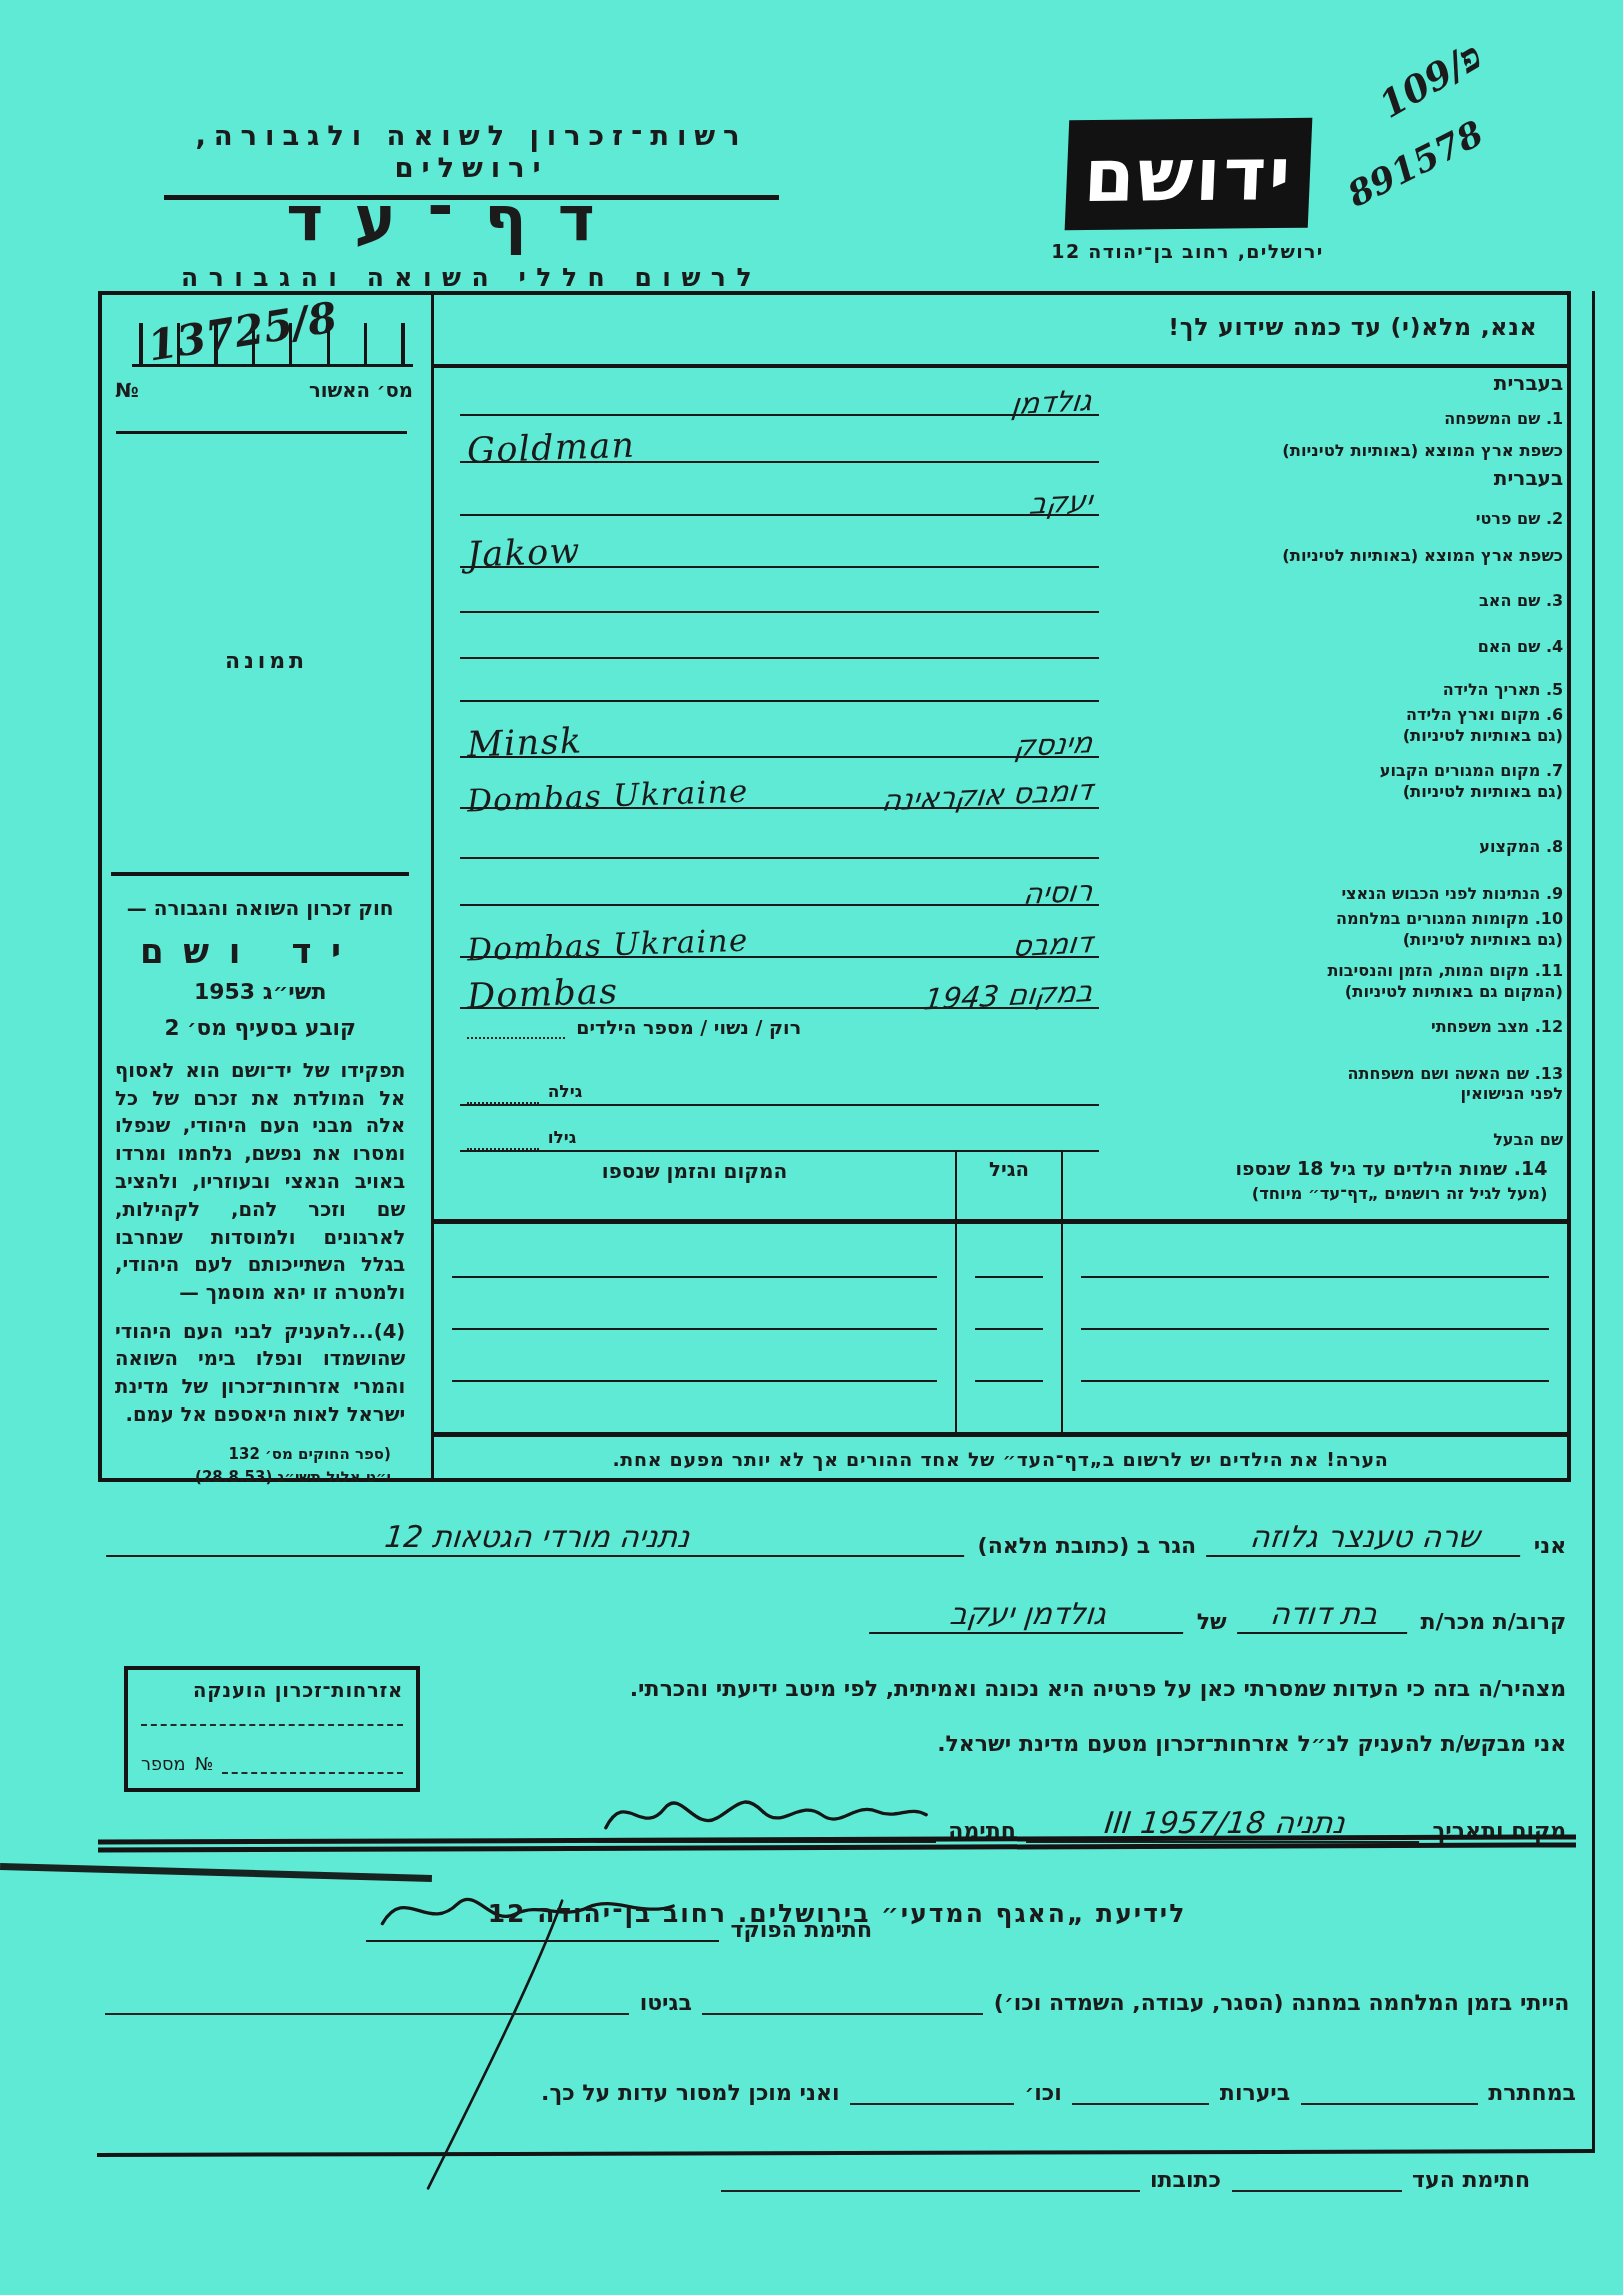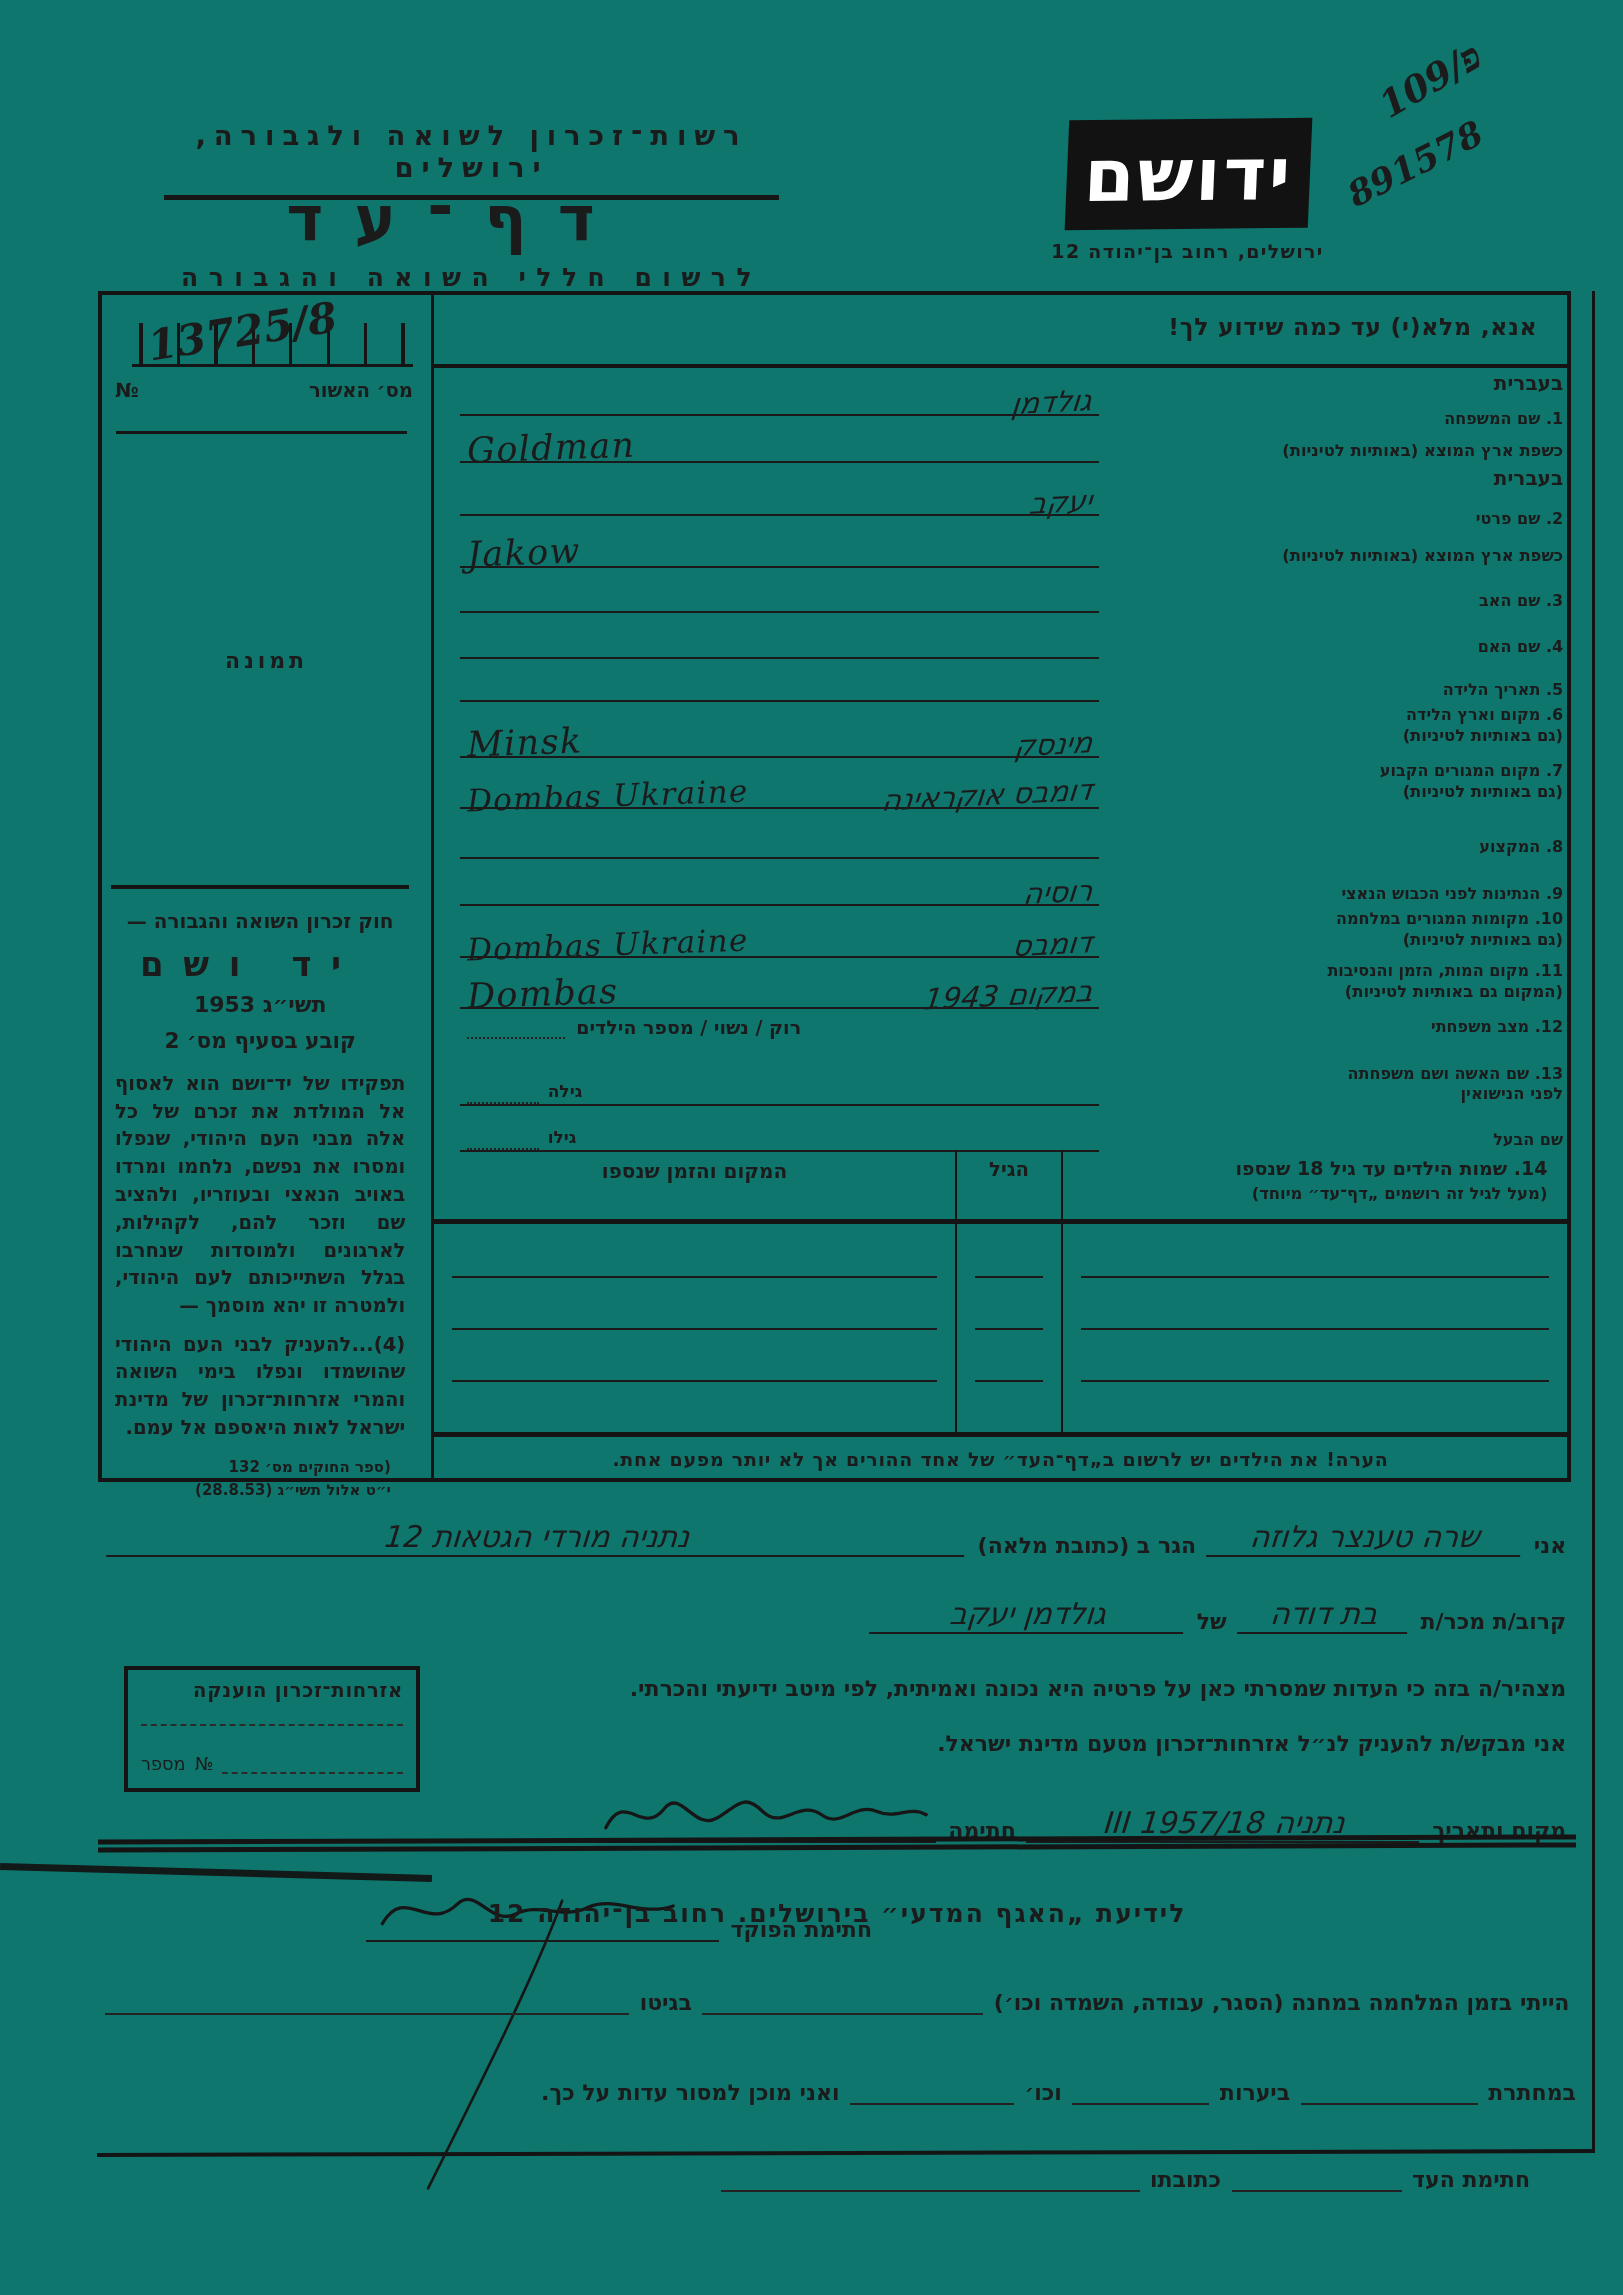--- a/index.html
+++ b/index.html
@@ -1,18 +1,18 @@
 <!DOCTYPE html>
 <html dir="rtl" lang="he" style="font-size:10.5px"><head>
 <meta charset="utf-8">
 <style>
   html,body{margin:0;padding:0;background:#8a8a8a;}
   .page{
     position:relative; width:1623px; height:2295px;
-    background:#0f766e; color:#1b1b1b;
+    background:#5eead4; color:#1b1b1b;
     font-family:"DejaVu Sans",sans-serif;
     direction:rtl; overflow:hidden;
   }
   
   .authority{position:absolute;top:119px;left:164px;width:615px;text-align:center;
     font-size:27.5px;font-weight:bold;letter-spacing:7.9px;border-bottom:5.2px solid #161616;padding-bottom:11.8px;}
   .form-title{position:absolute;top:182px;left:164px;width:615px;text-align:center;
     font-size:63px;font-weight:bold;letter-spacing:31px;text-indent:31px;}
   .form-subtitle{position:absolute;top:263px;left:164px;width:615px;text-align:center;
     font-size:25px;font-weight:bold;letter-spacing:10.5px;}
@@ -42,21 +42,21 @@
   .left-col{position:absolute;top:0;left:0;width:329px;height:100%;}
   .ticks{position:absolute;top:14.4px;left:29.5px;width:281px;height:58px;border-bottom:3.9px solid #151515;
     display:flex;justify-content:space-between;align-items:flex-end;padding:0 7.9px;box-sizing:border-box;}
   .tick{width:3.3px;height:41px;background:#151515;}
   .approval-row{position:absolute;top:84px;left:13px;width:298px;display:flex;justify-content:space-between;
     font-size:19.6px;font-weight:bold;}
   .approval-hw{position:absolute;top:11.8px;left:45px;font-size:42px;direction:ltr;
     font-family:"DejaVu Serif",serif;font-style:italic;transform:rotate(-9deg);font-weight:bold;}
   .approval-rule{position:absolute;top:136px;left:14.4px;width:291px;height:2.6px;background:#151515;}
   .photo-label{position:absolute;top:353px;left:0;width:100%;text-align:center;font-size:22px;font-weight:bold;letter-spacing:3.9px;}
-  .law{position:absolute;top:590px;left:9.2px;width:298px;border-top:4.6px solid #141414;
+  .law{position:absolute;top:577px;left:9.2px;width:298px;border-top:4.6px solid #141414;
     padding-top:19.6px;text-align:center;box-sizing:border-box;}
   .law-intro{font-size:20px;font-weight:bold;}
   .law-name{font-size:34px;font-weight:bold;letter-spacing:19.6px;text-indent:19.6px;margin-top:11.8px;}
   .law-year{font-size:22px;font-weight:bold;margin-top:7.9px;}
   .law-clause{font-size:21.6px;font-weight:bold;margin-top:10.5px;}
   .law-text{margin-top:17px;font-size:19.6px;font-weight:600;line-height:1.42;text-align:justify;padding:0 3.9px;}
   .law-text2{margin-top:10.5px;font-size:19.6px;font-weight:600;line-height:1.42;text-align:justify;padding:0 3.9px;}
   .law-ref{margin-top:14.4px;font-size:15px;font-weight:600;text-align:right;padding-right:18.3px;line-height:1.5;}
 
   

